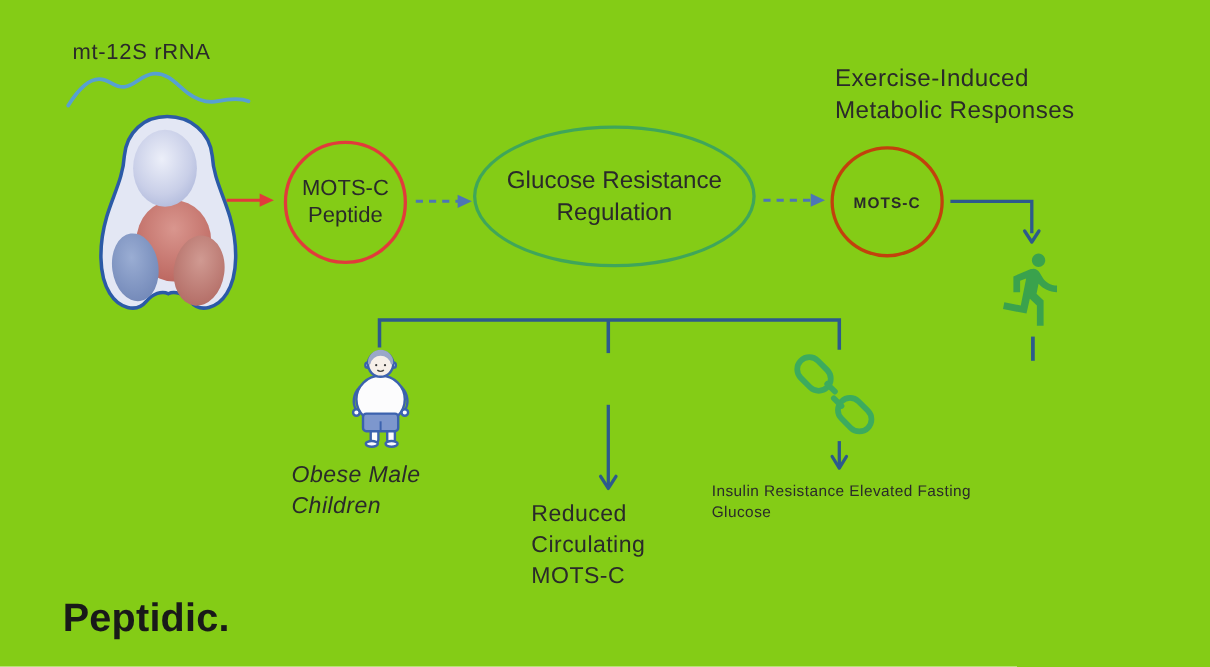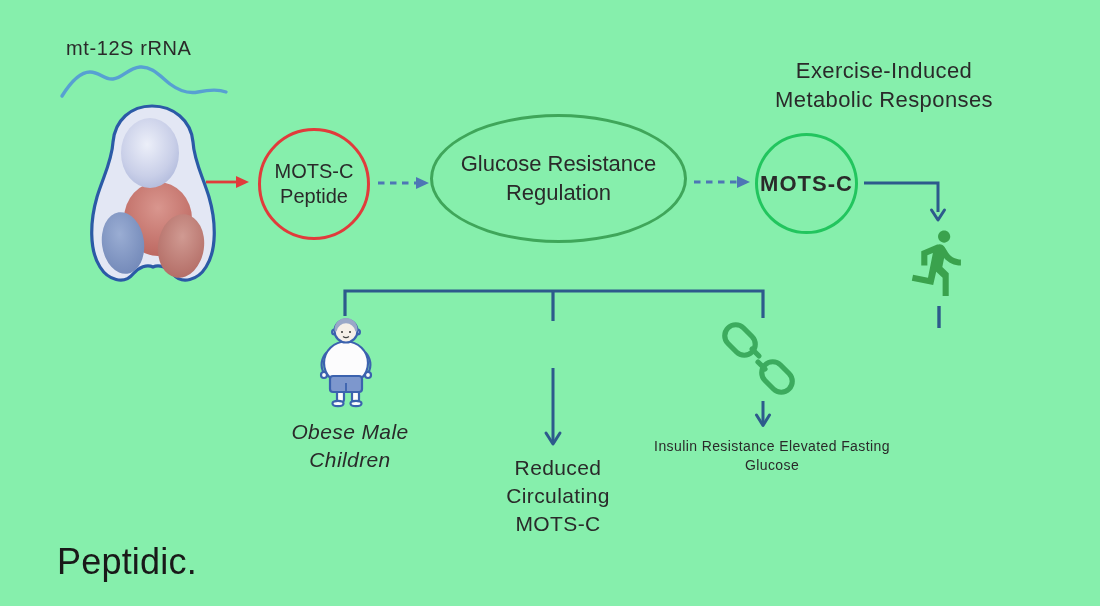--- a/index.html
+++ b/index.html
@@ -1,36 +1,36 @@
 <!DOCTYPE html>
 <html><head>
 <meta charset="utf-8">
 <style>
   * { margin:0; padding:0; box-sizing:border-box; }
   body { background:#ffffff; }
   .canvas {
-    position:relative; width:1100px; height:606px; background:#86efac;
+    position:relative; width:1100px; height:606px; background:#84cc16;
     font-family:"Liberation Sans", sans-serif; color:#2a2a2a; overflow:hidden;
   }
-  .txt { position:absolute; text-align:center; line-height:1.34; letter-spacing:.4px; }
+  .txt { position:absolute; text-align:left; line-height:1.34; letter-spacing:.4px; }
   .rna-label { left:66px; top:35px; font-size:20px; text-align:left; letter-spacing:.6px; }
   .node {
     position:absolute; display:flex; align-items:center; justify-content:center;
     text-align:center; border-radius:50%; background:transparent;
   }
   .node-red   { left:258px; top:128px; width:112px; height:112px; border:3px solid #e13b3b; font-size:20px; line-height:1.25;justify-content:center; }
   .node-oval  { left:430px; top:114px; width:257px; height:129px; border:3.5px solid #3fa65a; font-size:22px; line-height:1.3; }
-  .node-green { left:755px; top:133px; width:103px; height:101px; border:3px solid #22c55e; font-size:22px; font-weight:700; letter-spacing:1px; }
+  .node-green { left:755px; top:133px; width:103px; height:101px; border:3px solid #c2410c; font-size:14px; font-weight:700; letter-spacing:1px; }
   .caption-exercise { left:759px; top:56px; width:250px; font-size:22px; }
   .lbl-preclinical  { left:856px; top:337px; width:160px; font-size:21px; }
   .lbl-stress       { left:402px; top:333px; width:300px; font-size:25px; font-weight:700; letter-spacing:.8px; color:#1f1f1f; }
   .lbl-obese        { left:265px; top:418px; width:170px; font-size:21px;font-style:italic; }
   .lbl-reduced      { left:483px; top:454px; width:150px; font-size:21px; }
   .lbl-insulin      { left:647px; top:437px; width:250px; font-size:14px; }
-  .brand-logo { left:57px; top:538px; font-size:36px; font-weight:400; letter-spacing:.2px; color:#191919; text-align:right; }
+  .brand-logo { left:57px; top:538px; font-size:36px; font-weight:700; letter-spacing:.2px; color:#191919; text-align:right; }
   svg.art { position:absolute; left:0; top:0; }
 </style>
 </head>
 <body>
 
 <div class="canvas">
 
   <svg class="art" width="1100" height="606" viewBox="0 0 1100 606">
     <defs>
       <radialGradient id="g-nucleus" cx="45%" cy="38%" r="65%">

